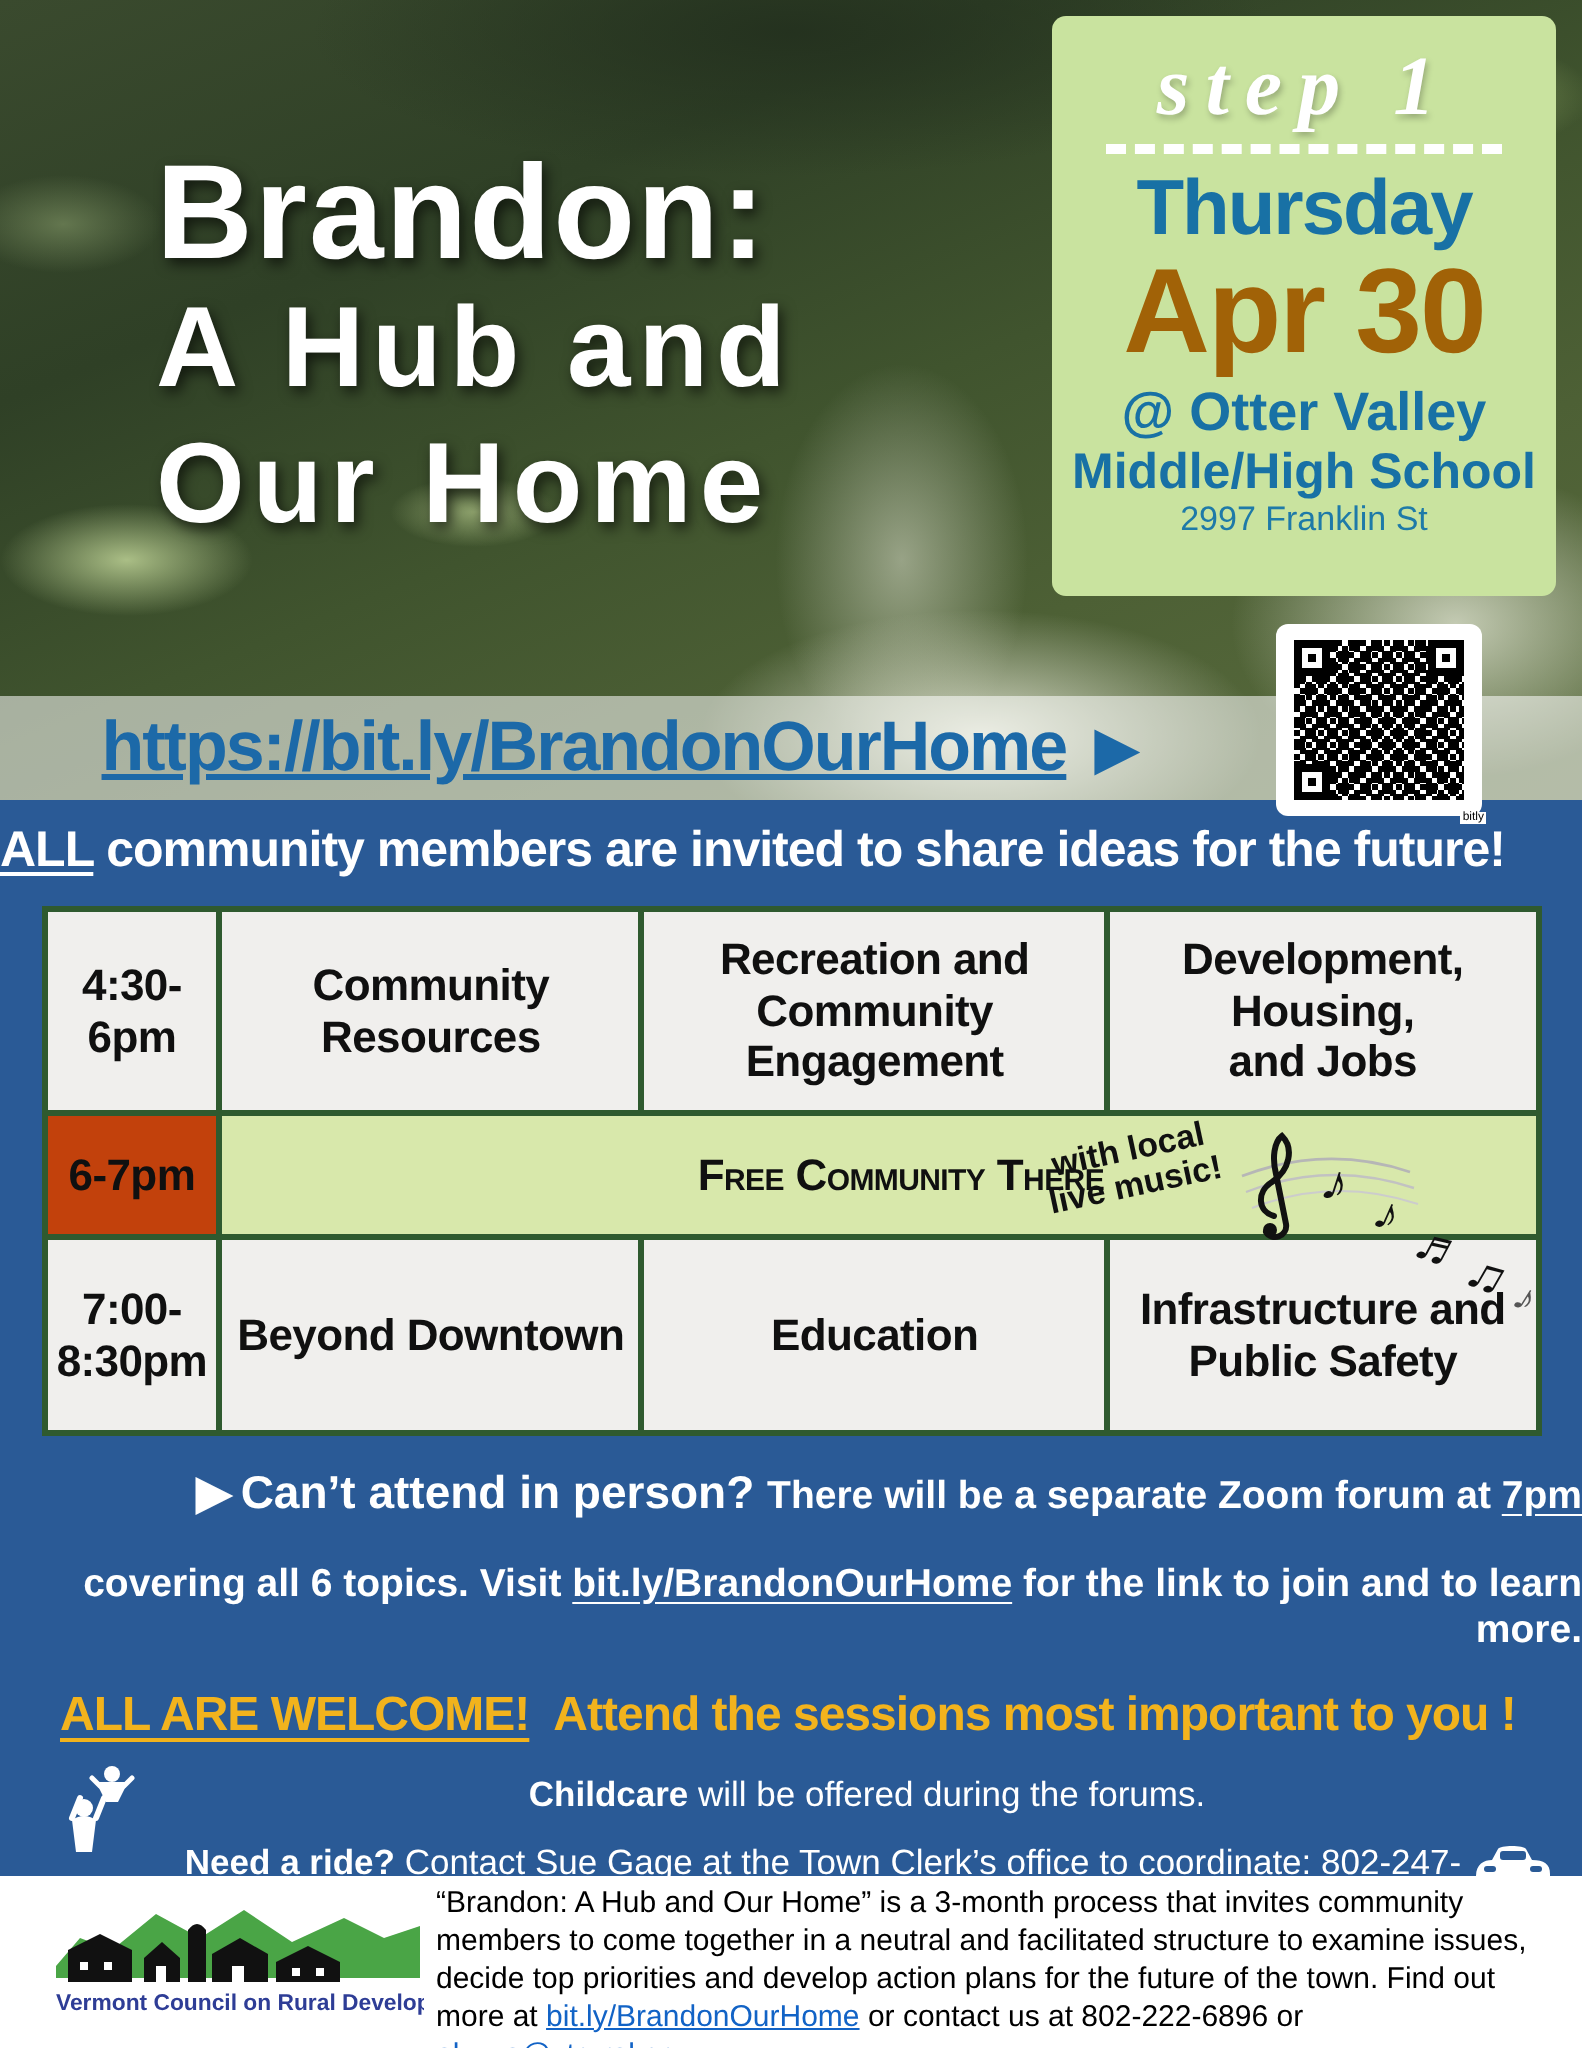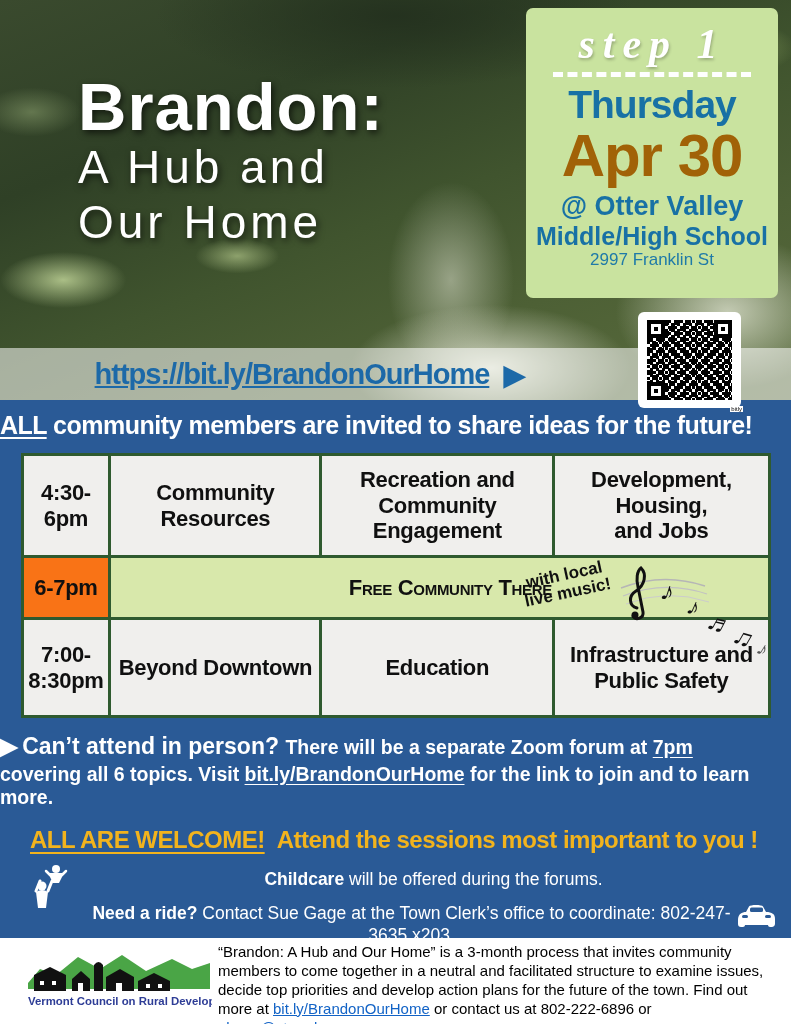--- a/index.html
+++ b/index.html
@@ -21,42 +21,42 @@
       radial-gradient(ellipse 200px 90px at 62% 92%, rgba(225,228,210,.9) 0%, transparent 70%),
       radial-gradient(ellipse 160px 110px at 92% 78%, rgba(215,220,200,.85) 0%, transparent 70%),
       radial-gradient(ellipse 90px 140px at 57% 70%, rgba(205,210,190,.6) 0%, transparent 70%),
       radial-gradient(ellipse 300px 90px at 50% 4%, rgba(35,48,30,.9) 0%, transparent 80%),
       linear-gradient(158deg, #3a4a2e 0%, #2f4026 28%, #40542e 52%, #4d6035 72%, #5a6c3e 100%);
   }
 
   .hero-title { position:absolute; left:78px; top:73px; color:#fff;
     text-shadow:2px 3px 7px rgba(0,0,0,.65); }
   .hero-title .t1 { font-size:67px; font-weight:bold; letter-spacing:1px; line-height:1.0; }
-  .hero-title .t2 { font-size:46px; font-weight:400; letter-spacing:4px; line-height:1.2; }
+  .hero-title .t2 { font-size:57px; font-weight:700; letter-spacing:4px; line-height:1.2; }
 
   .step-box {
     position:absolute; top:8px; right:13px; width:252px; height:290px;
     background:#c9e39f; border-radius:7px; text-align:center; padding-top:12px;
   }
   .step-script { color:#fff; font-family:"Liberation Serif", serif; font-style:italic;
     font-size:42px; font-weight:bold; letter-spacing:8px;
     text-shadow:1px 2px 3px rgba(0,0,0,.25); }
   .step-dash { width:198px; margin:4px auto 8px; border-bottom:5px dashed #fff; }
   .step-day  { color:#1871a5; font-size:39px; font-weight:bold; letter-spacing:-1px; line-height:1.05; }
   .step-date { color:#a16207; font-size:60px; font-weight:bold; letter-spacing:-1px; line-height:1.0; }
   .step-venue1 { color:#1871a5; font-size:27px; font-weight:bold; margin-top:6px; line-height:1.1;}
   .step-venue2 { color:#1871a5; font-size:25px; font-weight:bold; line-height:1.15;}
   .step-addr { color:#1e7aa8; font-size:17px; line-height:1.2; }
 
   .url-band {
     position:absolute; left:0; bottom:0; width:791px; height:52px;
     background:rgba(255,255,255,.55);
     display:flex; align-items:center; justify-content:center; padding-right:170px;
   }
-  .url-text { color:#1c69a8; font-size:29px; font-weight:bold; letter-spacing:-1px;
+  .url-text { color:#1c69a8; font-size:35px; font-weight:bold; letter-spacing:-1px;
     text-decoration:underline; }
   .url-arrow { color:#1c69a8; font-size:30px; margin-left:14px; }
 
   
   .qr-box { position:absolute; top:312px; right:50px; width:103px; height:96px;
     background:#fff; border-radius:6px; z-index:6; padding:8px 9px; }
   .qr-pattern { position:relative; width:100%; height:100%;
     background:
       repeating-conic-gradient(#000 0% 25%, transparent 25% 50%) 0 0/11px 11px,
       repeating-conic-gradient(#000 0% 25%, #fff 25% 50%) 0 0/6px 6px; }
@@ -80,24 +80,24 @@
   tr.r3 td { height:98px; }
   td.c2 { width:212px; } td.c3 { width:234px; } td.c4 { width:216px; }
   tr.r2 td { background:#d8e8ab; }
   td.dinner { text-align:left; padding-left:22px; font-size:27px;
     font-variant:small-caps; letter-spacing:0.5px; position:relative; overflow:visible; }
   .music-label { position:absolute; right:158px; top:8px; transform:rotate(-12deg);
     font-size:17px; font-weight:bold; line-height:1.05; text-align:center;
     font-variant:normal; letter-spacing:0; white-space:pre-line; }
   .music-svg { position:absolute; right:-40px; top:-12px; overflow:visible; z-index:4; }
 
-  .zoominfo { margin-top:15px; text-align:left; color:#fff; font-weight:bold; }
+  .zoominfo { margin-top:15px; text-align:right; color:#fff; font-weight:bold; }
   .zoominfo .lead { font-size:23px; }
   .zoominfo .body { font-size:19.5px; }
-  .zoominfo .l2 { font-size:19.5px; margin-top:3px; }
+  .zoominfo .l2 { font-size:19.5px; margin-top:21px; }
   .zoominfo u { text-underline-offset:3px; }
 
   .welcome { margin:17px 0 0 30px; font-size:24px; font-weight:bold; color:#f2b31d; letter-spacing:-0.5px;}
   .welcome u { text-underline-offset:4px; }
   .welcome .rest { margin-left:12px; }
 
   .services { position:relative; color:#fff; margin-top:9px;text-align:center; }
   .svc-row { position:relative; font-size:17.5px; line-height:1.25; }
   .svc-childcare { padding-left:76px; padding-top:6px; }
   .svc-ride { padding-left:92px; padding-right:60px; margin-top:12px; }
@@ -161,21 +161,21 @@
     <tbody>
         <tr class="r1">
       <td class="time">4:30-
 6pm</td>
       <td class="c2">Community Resources</td>
       <td class="c3">Recreation and Community Engagement</td>
       <td class="c4" style="white-space:pre-line">Development, Housing,
 and Jobs</td>
     </tr>
     <tr class="r2">
-      <td class="time" style="background:#f97316">6-7pm</td>
+      <td class="time" style="background:#c2410c">6-7pm</td>
       <td class="dinner" colspan="3">
         <span>Free Community There</span>
         <span class="music-label">with local
 live music!</span>
         <svg class="music-svg" width="215" height="120" viewBox="0 0 215 120">
           <path d="M28,42 Q70,26 112,40" stroke="#b6b6b6" fill="none" stroke-width="1.4"></path>
           <path d="M30,50 Q72,34 114,48" stroke="#c2c2c2" fill="none" stroke-width="1.2"></path>
           <path d="M33,58 Q74,42 116,56" stroke="#cccccc" fill="none" stroke-width="1"></path>
 
           <path d="M44,62 C36,60 35,50 43,45 C52,39 54,28 48,22 C44,25 43,33 45,41 L50,66 C51,72 43,75 40,70" stroke="#111" stroke-width="3" fill="none" stroke-linecap="round"></path>

